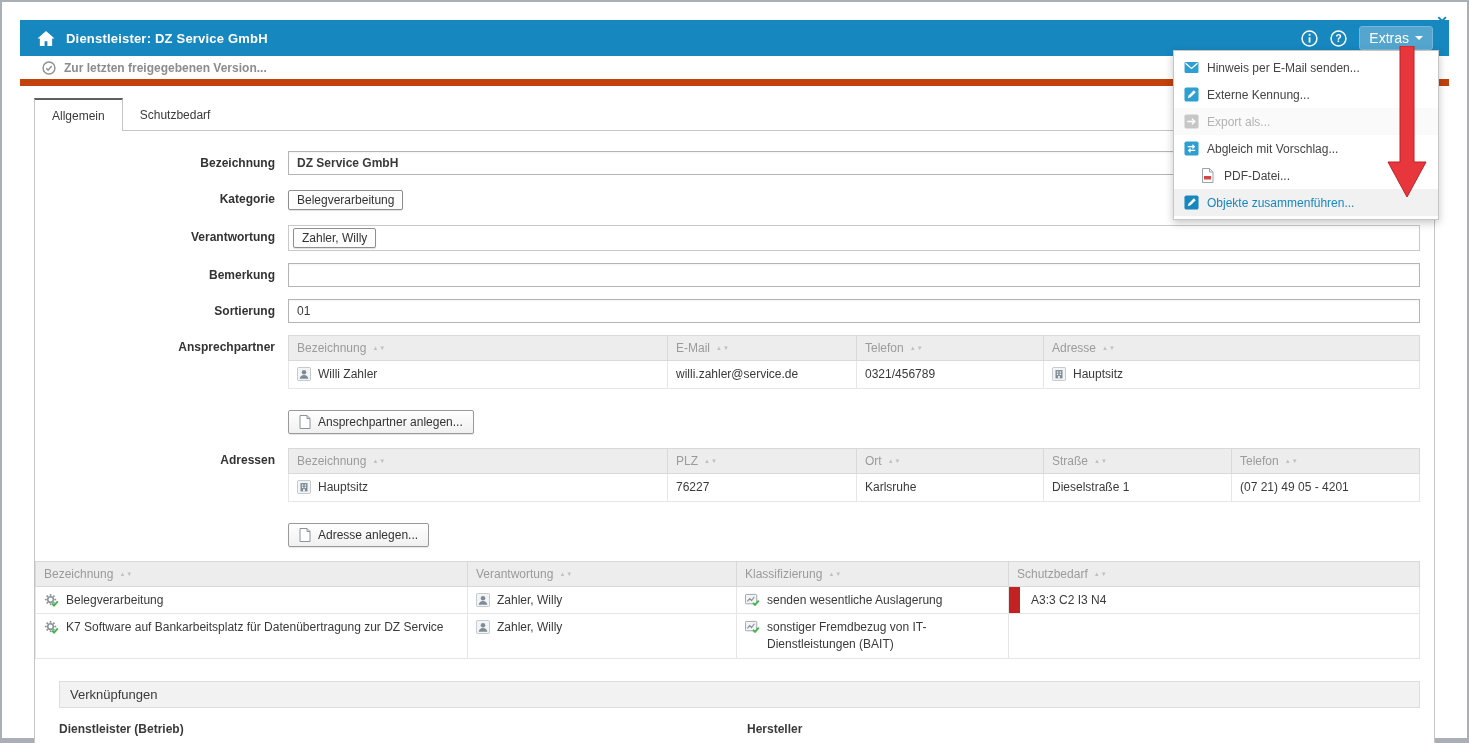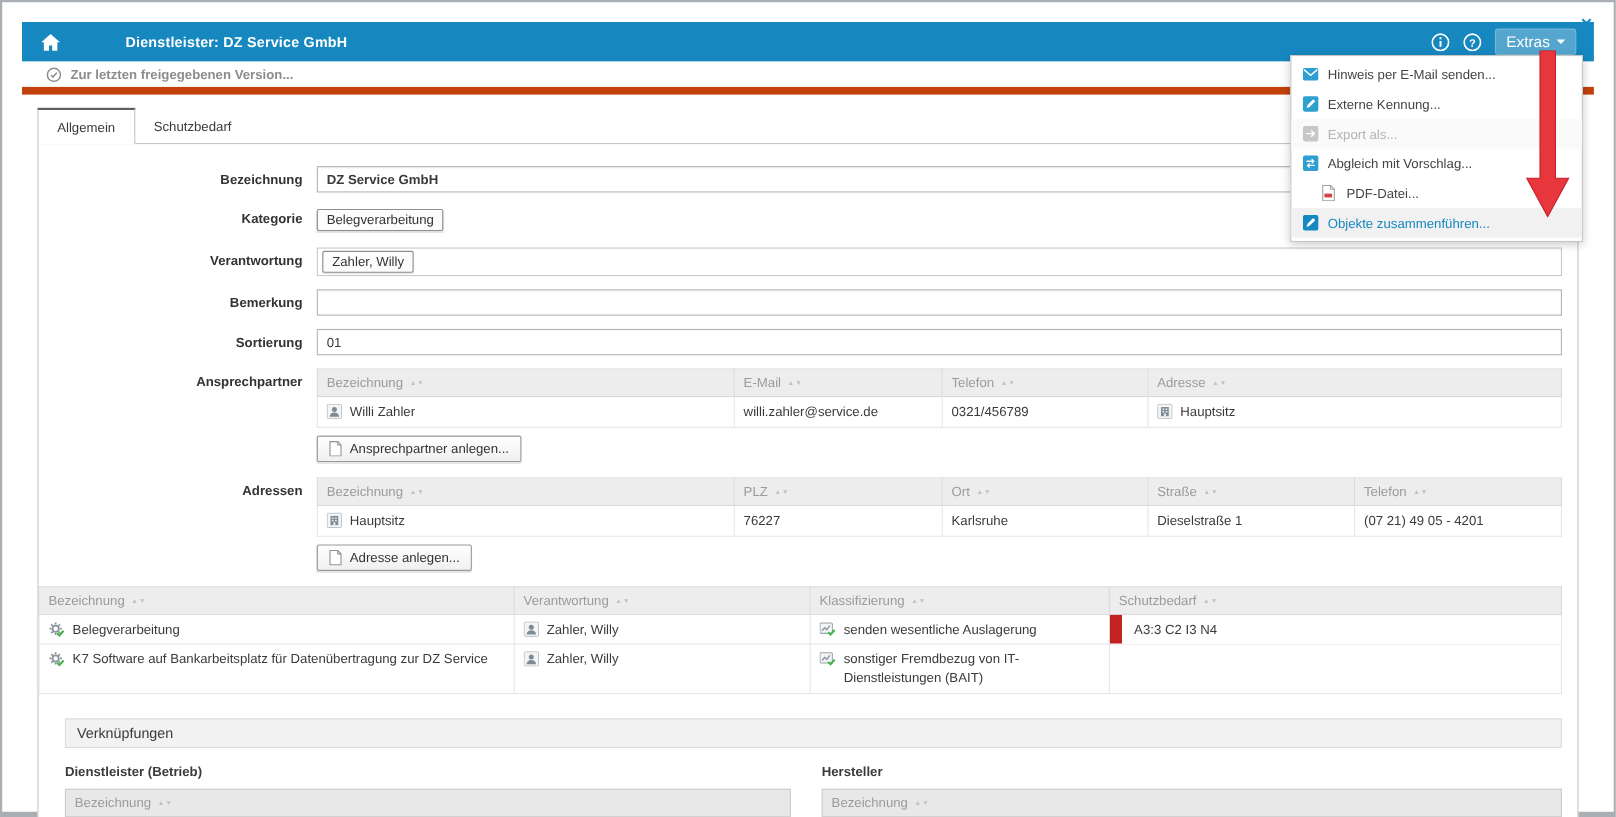--- a/index.html
+++ b/index.html
@@ -7,21 +7,21 @@
   body {
     width: 1469px; height: 743px;
     font-family: "Liberation Sans", sans-serif;
     font-size: 12px; color: #3a3a3a;
     background: #fff; position: relative; overflow: hidden;
   }
   .frame { position: absolute; inset: 0; border: 2px solid #a9afb4; border-bottom-width: 5px; background: #fff; }
   .window { position: absolute; left: 18px; top: 18px; right: 18px; }
 
   
-  .titlebar { height: 36px; background: #1787bf; display: flex; align-items: center; padding: 0 16px; color: #fff; gap: 48px; }
+  .titlebar { height: 36px; background: #1787bf; display: flex; align-items: center; padding: 0 16px; color: #fff; }
   .titlebar .title { font-size: 13px; font-weight: 700; margin-left: 10px; letter-spacing: .2px; }
   .tb-right { margin-left: auto; display: flex; align-items: center; gap: 12px; }
   .round-icon { width: 17px; height: 17px; display: inline-flex; cursor: pointer; }
   .extras-btn { display: inline-flex; align-items: center; gap: 6px; background: #54a6cf; border: 1px solid #74b7da;
     border-radius: 3px; color: #fff; font-size: 14px; padding: 3px 9px; cursor: pointer; font-family: inherit; }
   .caret-down { width: 0; height: 0; border-left: 4px solid transparent; border-right: 4px solid transparent; border-top: 4px solid #fff; }
   .win-close { position: absolute; top: 11px; right: 13px; color: #1787bf; font-weight: 700; font-size: 14px;
     background: transparent; border: none; cursor: pointer; z-index: 60; font-family: inherit; line-height: 1; }
 
   
@@ -51,21 +51,21 @@
   .grid { width: 100%; border-collapse: collapse; table-layout: fixed; }
   .grid th { background: #ededed; border: 1px solid #d9d9d9; color: #9b9b9b; font-weight: 400; text-align: left;
     padding: 5px 8px; cursor: pointer; white-space: nowrap; overflow: hidden; }
   .grid td { border: 1px solid #e6e6e6; padding: 5px 8px; vertical-align: top; line-height: 1.4; background: #fff; }
   .cellflex { display: flex; align-items: flex-start; gap: 7px; }
   .cellflex svg { flex: 0 0 auto; margin-top: 1px; }
   .sort::after { content: "▲▼"; font-size: 6px; color: #c0c0c0; margin-left: 6px; letter-spacing: 1px; vertical-align: 2px; }
   .risk-cell { background: #fbe7e7; position: relative; padding-left: 22px !important; color: #3a3a3a; }
   .risk-bar { position: absolute; left: 0; top: 0; bottom: 0; width: 11px; background: #c32222; }
 
-  .mini-btn { display: inline-flex; align-items: center; gap: 7px; margin-top: 7px; margin-bottom: 8px; padding: 4px 10px;
+  .mini-btn { display: inline-flex; align-items: center; gap: 7px; margin-top: 21px; margin-bottom: 8px; padding: 4px 10px;
     border: 1px solid #999; border-radius: 2px; background: linear-gradient(#fff, #f0f0f0);
     font: 12px "Liberation Sans", sans-serif; color: #333; box-shadow: 0 1px 1px rgba(0,0,0,.1); cursor: pointer; }
 
   
   .link-section { margin: 22px 0 0 24px; }
   .link-header { background: #f2f2f2; border: 1px solid #ddd; padding: 5px 10px; font-size: 13px; color: #3a3a3a; }
   .link-cols { display: flex; gap: 28px; margin-top: 14px; }
   .link-col.left { width: 660px; }
   .link-col.right { flex: 1; }
   .link-title { font-weight: 700; margin-bottom: 9px; }

